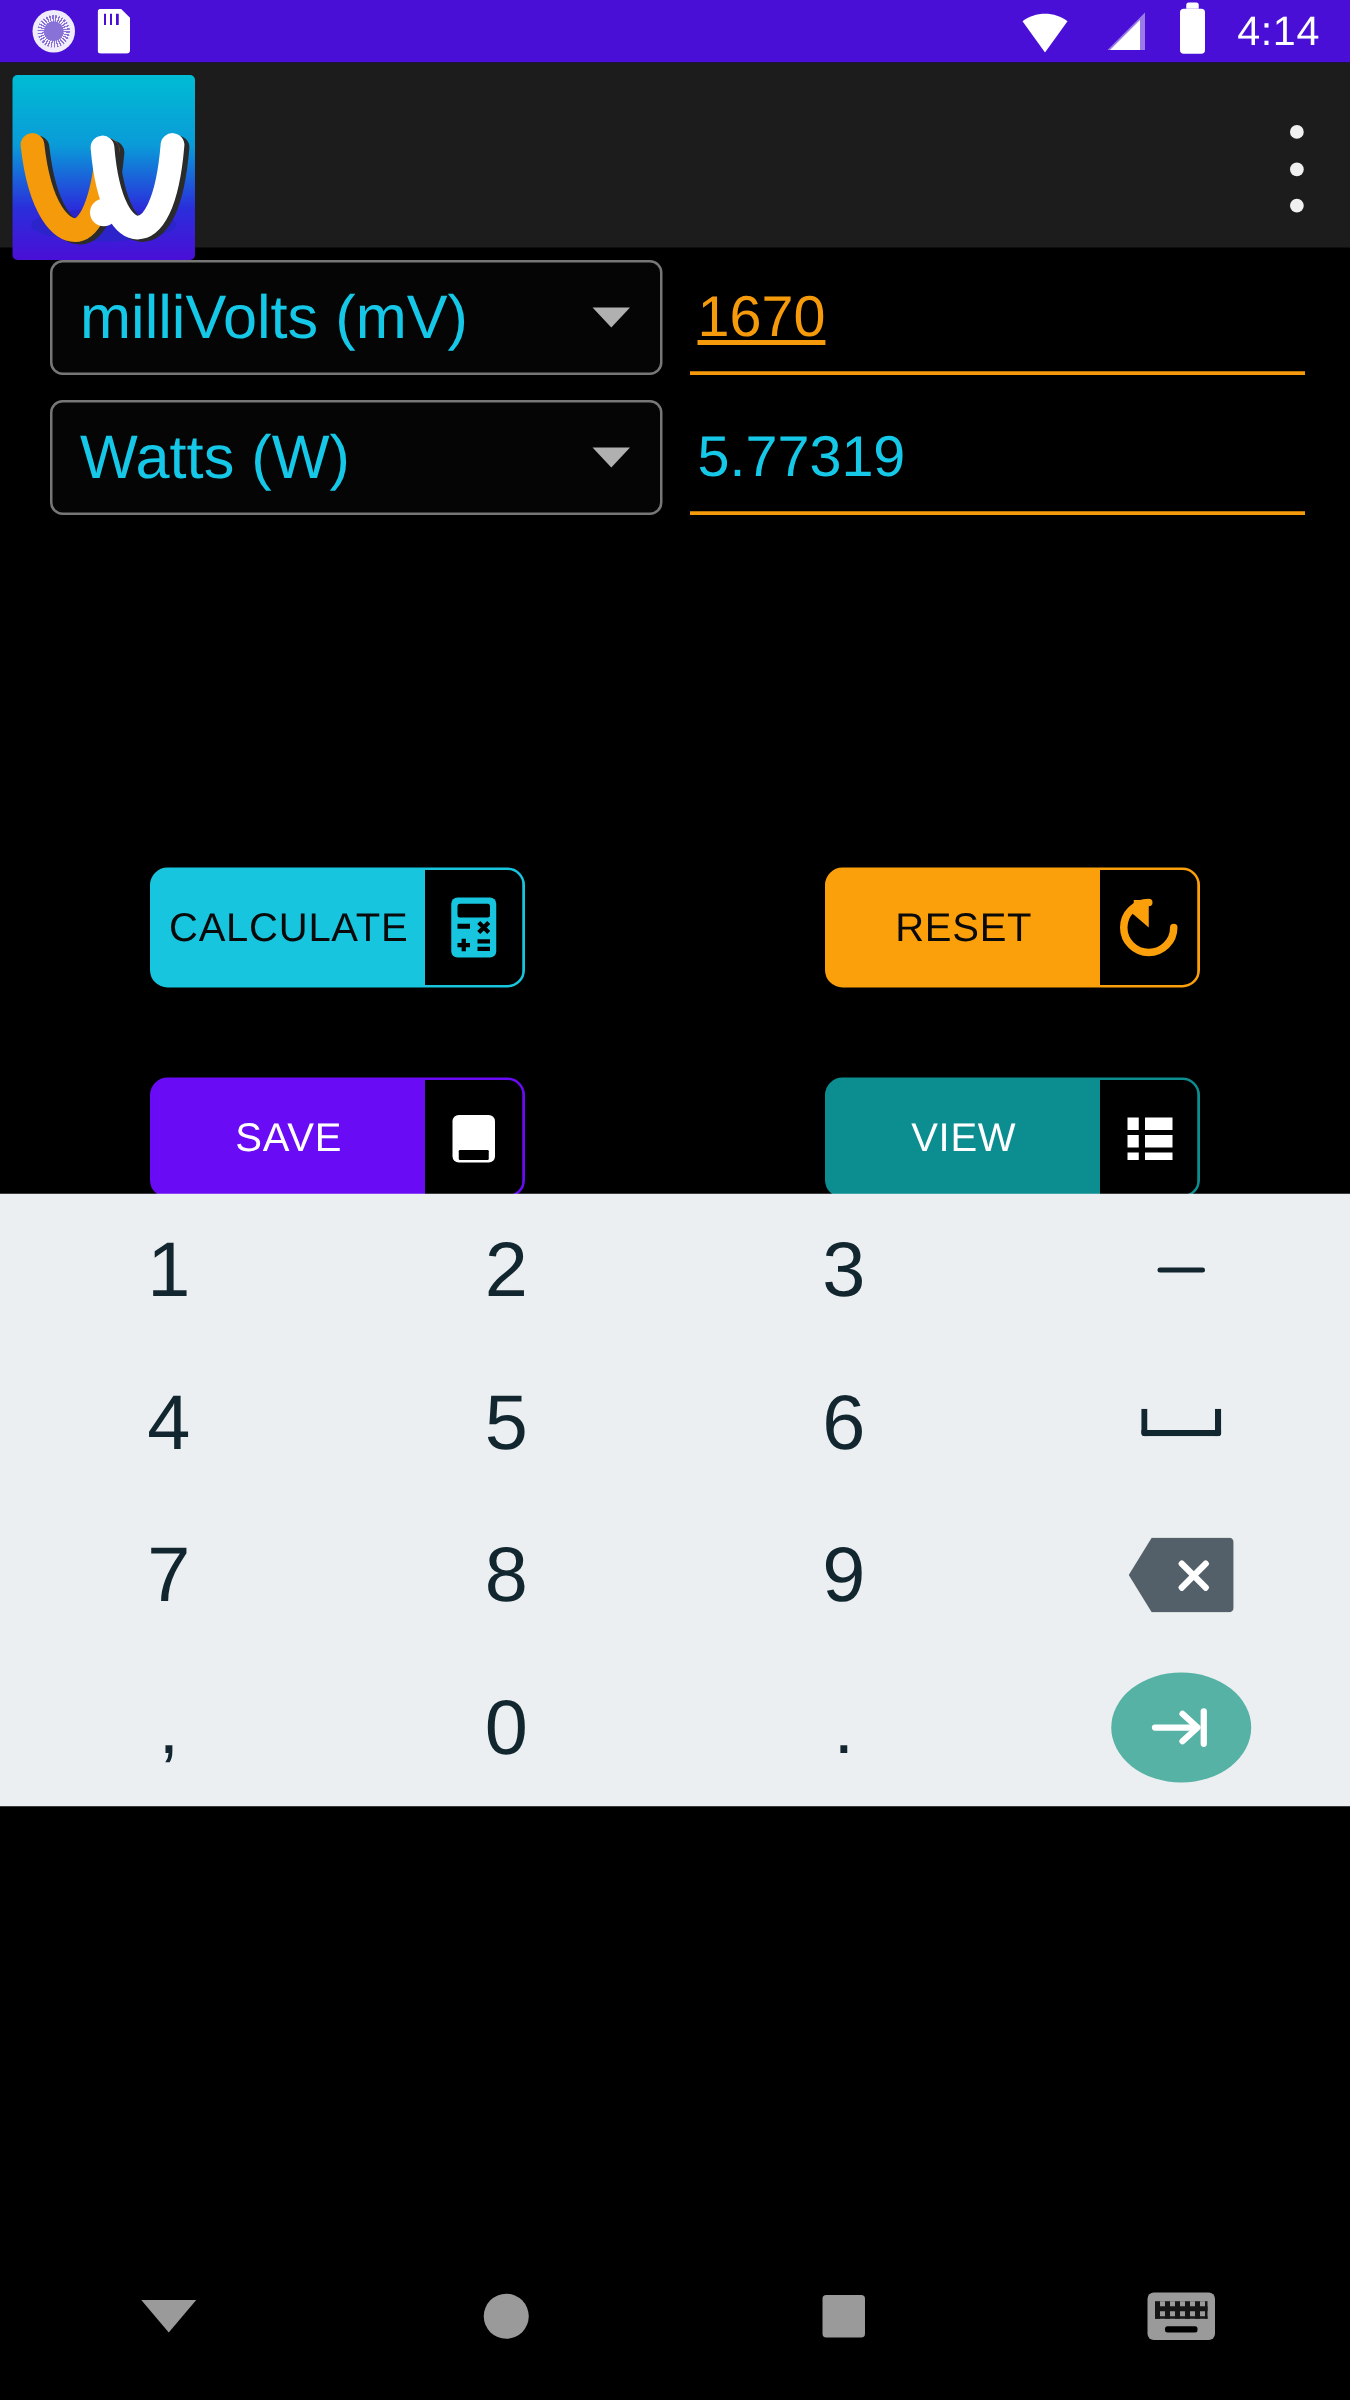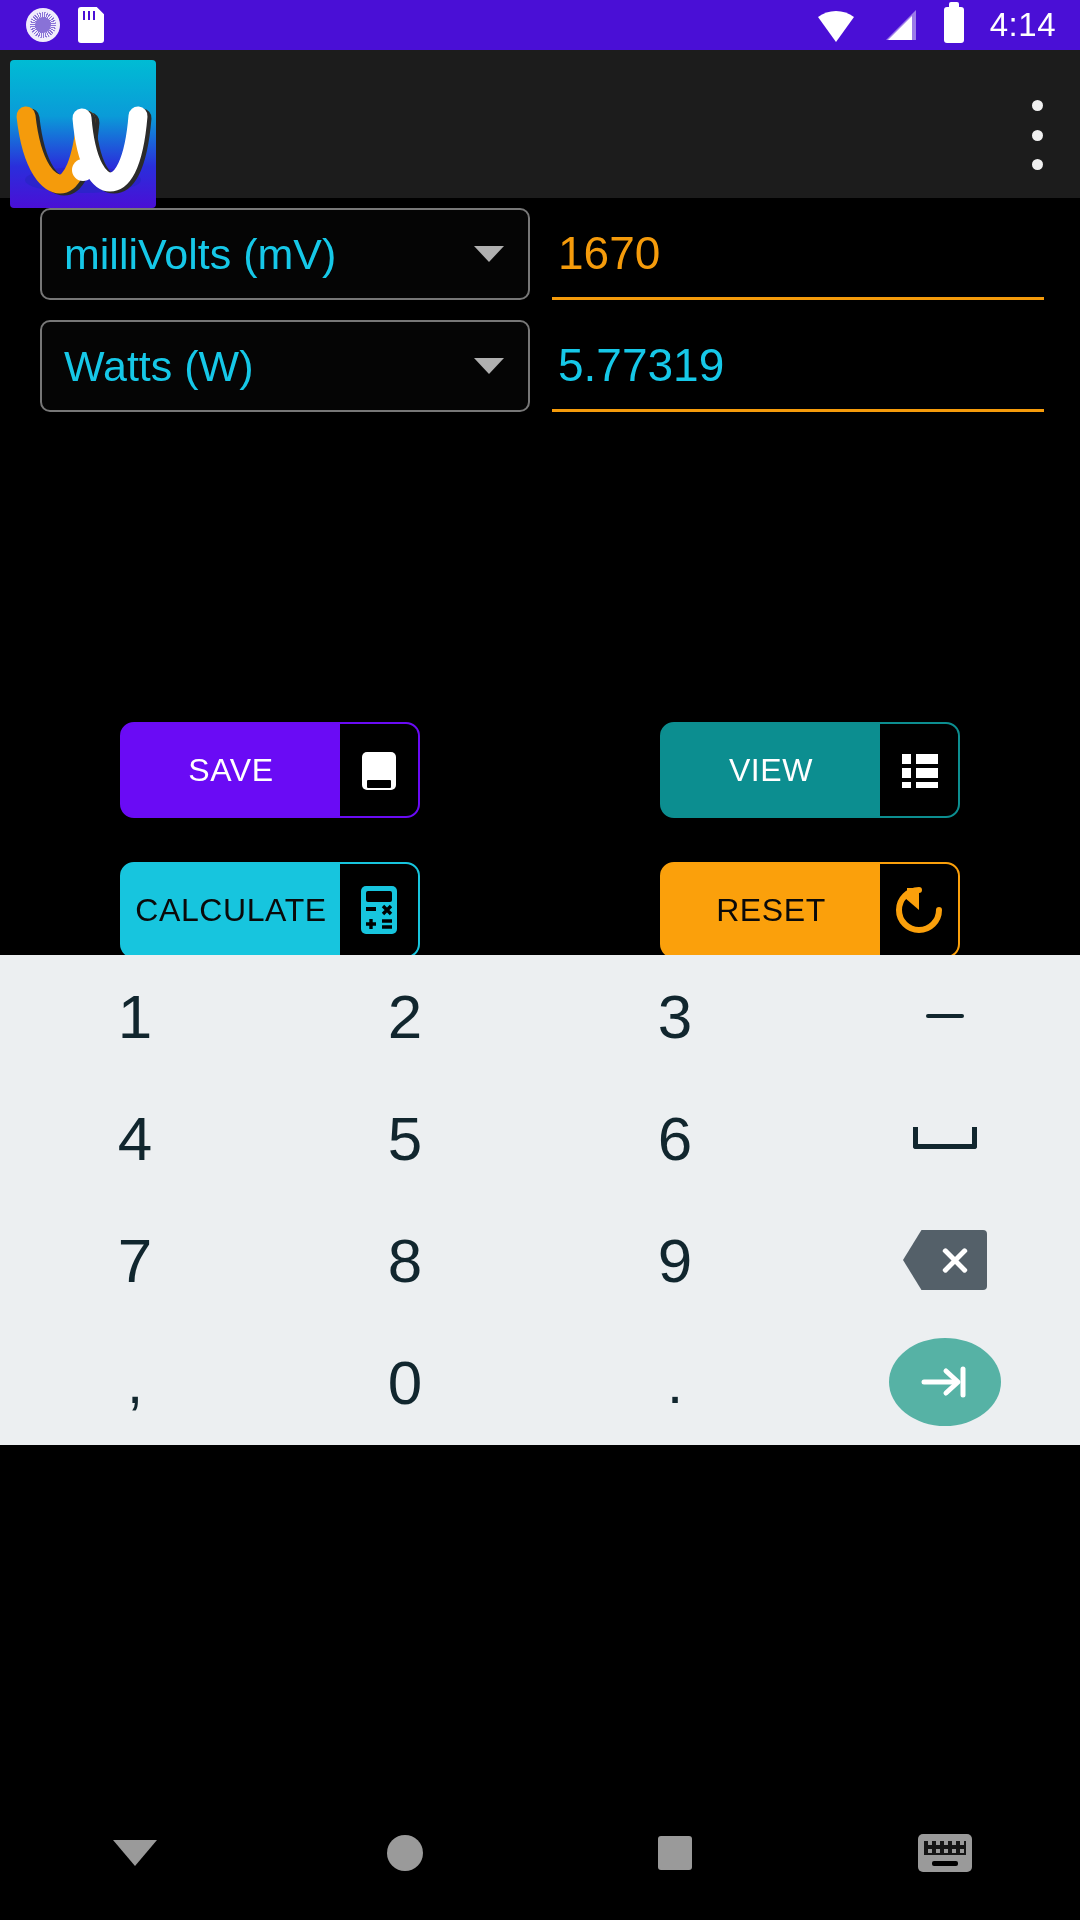--- a/index.html
+++ b/index.html
@@ -80,37 +80,37 @@
   }
   .unit-select {
     width: 490px; height: 92px;
     border: 2px solid #777; border-radius: 10px;
     background: #050505;
     display: flex; align-items: center;
     padding: 0 22px;
     position: relative;
   }
   .unit-label {
-    color: #16C8E8; font-size: 43px; line-height: 1; white-space: nowrap;
+    color: #16C8E8; font-size: 49px; line-height: 1; white-space: nowrap;
   }
   .caret {
     position: absolute; right: 24px; top: 50%; transform: translateY(-50%);
     width: 0; height: 0;
     border-left: 15px solid transparent;
     border-right: 15px solid transparent;
     border-top: 16px solid #B0B0B0;
   }
   .value-field {
     flex: 1; margin-left: 22px; height: 92px;
     display: flex; align-items: center; position: relative;
     border-bottom: 3px solid #F59B0B;
     padding-left: 6px;
   }
   .value-text { font-size: 46px; line-height: 1; white-space: nowrap; }
-  .v-orange { color: #F59B0B; }
+  .v-orange { color: #F59B0B; text-decoration: underline; }
   .v-cyan   { color: #16C8E8; }
   .caretbar {
     display: inline-block; width: 4px; height: 56px; background: #16C8E8;
     margin-left: 3px;
   }
 
   
   .btn-grid { position: absolute; top: 672px; left: 0; width: 1080px; }
   .btn-row { display: flex; height: 140px; align-items: center; }
   .btn-row.second { margin-top: 28px; }
@@ -269,49 +269,20 @@
         <span class="caret"></span>
       </div>
       <div class="value-field">
         <span class="value-text v-cyan">5.77319</span>
       </div>
     </div>
 
   </div>
 
   <div class="btn-grid">
-    <div class="btn-row second">
-      <div class="btn-slot">
-        <div class="action-btn btn-save">
-          <div class="lbl">SAVE</div>
-          <div class="ico">
-            <svg width="50" height="56" viewBox="0 0 50 56">
-              <rect x="8" y="10" width="34" height="38" rx="5" fill="#FFFFFF"></rect>
-              <rect x="13" y="38" width="24" height="8" rx="1" fill="#000000"></rect>
-            </svg>
-          </div>
-        </div>
-      </div>
-      <div class="btn-slot">
-        <div class="action-btn btn-view">
-          <div class="lbl">VIEW</div>
-          <div class="ico">
-            <svg width="50" height="48" viewBox="0 0 50 48">
-              <rect x="8" y="8" width="9" height="10" fill="#FFFFFF"></rect>
-              <rect x="8" y="22" width="9" height="10" fill="#FFFFFF"></rect>
-              <rect x="8" y="36" width="9" height="6" fill="#FFFFFF"></rect>
-              <rect x="22" y="8" width="22" height="10" fill="#FFFFFF"></rect>
-              <rect x="22" y="22" width="22" height="10" fill="#FFFFFF"></rect>
-              <rect x="22" y="36" width="22" height="6" fill="#FFFFFF"></rect>
-            </svg>
-          </div>
-        </div>
-      </div>
-    </div>
-
     <div class="btn-row">
       <div class="btn-slot">
         <div class="action-btn btn-calculate">
           <div class="lbl">CALCULATE</div>
           <div class="ico">
             <svg width="50" height="58" viewBox="0 0 50 58">
               <rect x="7" y="5" width="36" height="48" rx="5" fill="#17C5DE"></rect>
               <rect x="12" y="10" width="26" height="11" rx="2" fill="#000"></rect>
               <rect x="12" y="26" width="10" height="4" fill="#000"></rect>
               <path d="M29 25 L37 33 M37 25 L29 33" stroke="#000" stroke-width="3.4"></path>
@@ -327,20 +298,49 @@
           <div class="ico">
             <svg width="56" height="56" viewBox="0 0 56 56">
               <path d="M28 8 A20 20 0 1 0 48 28" stroke="#FBA00B" stroke-width="6" fill="none" stroke-linecap="round"></path>
               <path d="M28 8 L28 28 L14 16 Z" fill="#FBA00B"></path>
               <path d="M30 6 L16 6 L16 18 Z" fill="#FBA00B"></path>
             </svg>
           </div>
         </div>
       </div>
     </div>
+
+    <div class="btn-row second">
+      <div class="btn-slot">
+        <div class="action-btn btn-save">
+          <div class="lbl">SAVE</div>
+          <div class="ico">
+            <svg width="50" height="56" viewBox="0 0 50 56">
+              <rect x="8" y="10" width="34" height="38" rx="5" fill="#FFFFFF"></rect>
+              <rect x="13" y="38" width="24" height="8" rx="1" fill="#000000"></rect>
+            </svg>
+          </div>
+        </div>
+      </div>
+      <div class="btn-slot">
+        <div class="action-btn btn-view">
+          <div class="lbl">VIEW</div>
+          <div class="ico">
+            <svg width="50" height="48" viewBox="0 0 50 48">
+              <rect x="8" y="8" width="9" height="10" fill="#FFFFFF"></rect>
+              <rect x="8" y="22" width="9" height="10" fill="#FFFFFF"></rect>
+              <rect x="8" y="36" width="9" height="6" fill="#FFFFFF"></rect>
+              <rect x="22" y="8" width="22" height="10" fill="#FFFFFF"></rect>
+              <rect x="22" y="22" width="22" height="10" fill="#FFFFFF"></rect>
+              <rect x="22" y="36" width="22" height="6" fill="#FFFFFF"></rect>
+            </svg>
+          </div>
+        </div>
+      </div>
+    </div>
   </div>
 
   <div class="keyboard">
     <div class="kb-row">
       <div class="kb-key">1</div>
       <div class="kb-key">2</div>
       <div class="kb-key">3</div>
       <div class="kb-key">
         <span class="key-dash"></span>
       </div>

